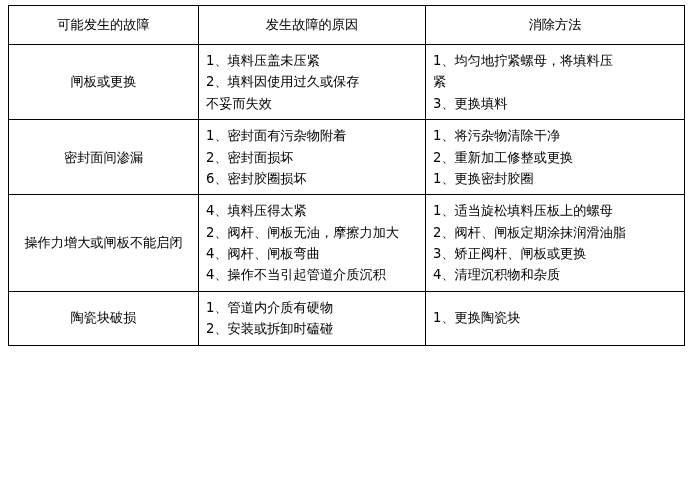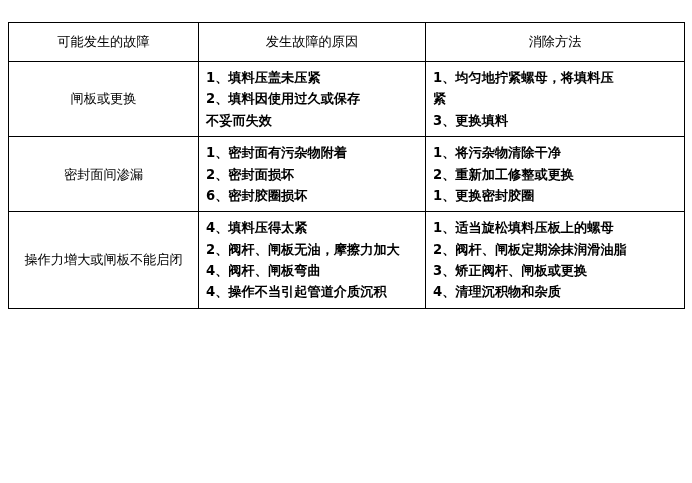--- a/index.html
+++ b/index.html
@@ -11,21 +11,21 @@
     width: 692px;
     height: 483px;
     font-family: "DejaVu Sans", "Liberation Sans", sans-serif;
     color: #000000;
   }
   .sheet {
     width: 692px;
     height: 483px;
     position: relative;
     box-sizing: border-box;
-    padding: 22px 8px 5px 8px;
+    padding: 5px 8px 5px 8px;
   }
   table.fault-table {
     border-collapse: collapse;
     width: 676px;
     table-layout: fixed;
     margin: 0 auto;
   }
   table.fault-table td {
     border: 1px solid #000000;
     vertical-align: middle;
@@ -41,21 +41,20 @@
     text-align: center;
     font-size: 13.2px;
     padding-top: 7px;
     padding-bottom: 7px;
   }
   .cell-center {
     text-align: center;
   }
   .cell-list {
     text-align: left;
-    font-weight: bold;
   }
   .cell-list .li {
     display: block;
     white-space: normal;
     word-break: break-all;
   }
   .hdr-row td { height: 28px; }
 </style>
 </head>
 <body>
@@ -114,16 +113,26 @@
           <span class="li">4、操作不当引起管道介质沉积</span>
         </td>
         <td class="cell-list">
           <span class="li">1、适当旋松填料压板上的螺母</span>
           <span class="li">2、阀杆、闸板定期涂抹润滑油脂</span>
           <span class="li">3、矫正阀杆、闸板或更换</span>
           <span class="li">4、清理沉积物和杂质</span>
         </td>
       </tr>
 
+      <tr>
+        <td class="cell-center">陶瓷块破损</td>
+        <td class="cell-list">
+          <span class="li">1、管道内介质有硬物</span>
+          <span class="li">2、安装或拆卸时磕碰</span>
+        </td>
+        <td class="cell-list">
+          <span class="li">1、更换陶瓷块</span>
+        </td>
+      </tr>
 
     </tbody>
   </table>
 </div>
 
 </body></html>

